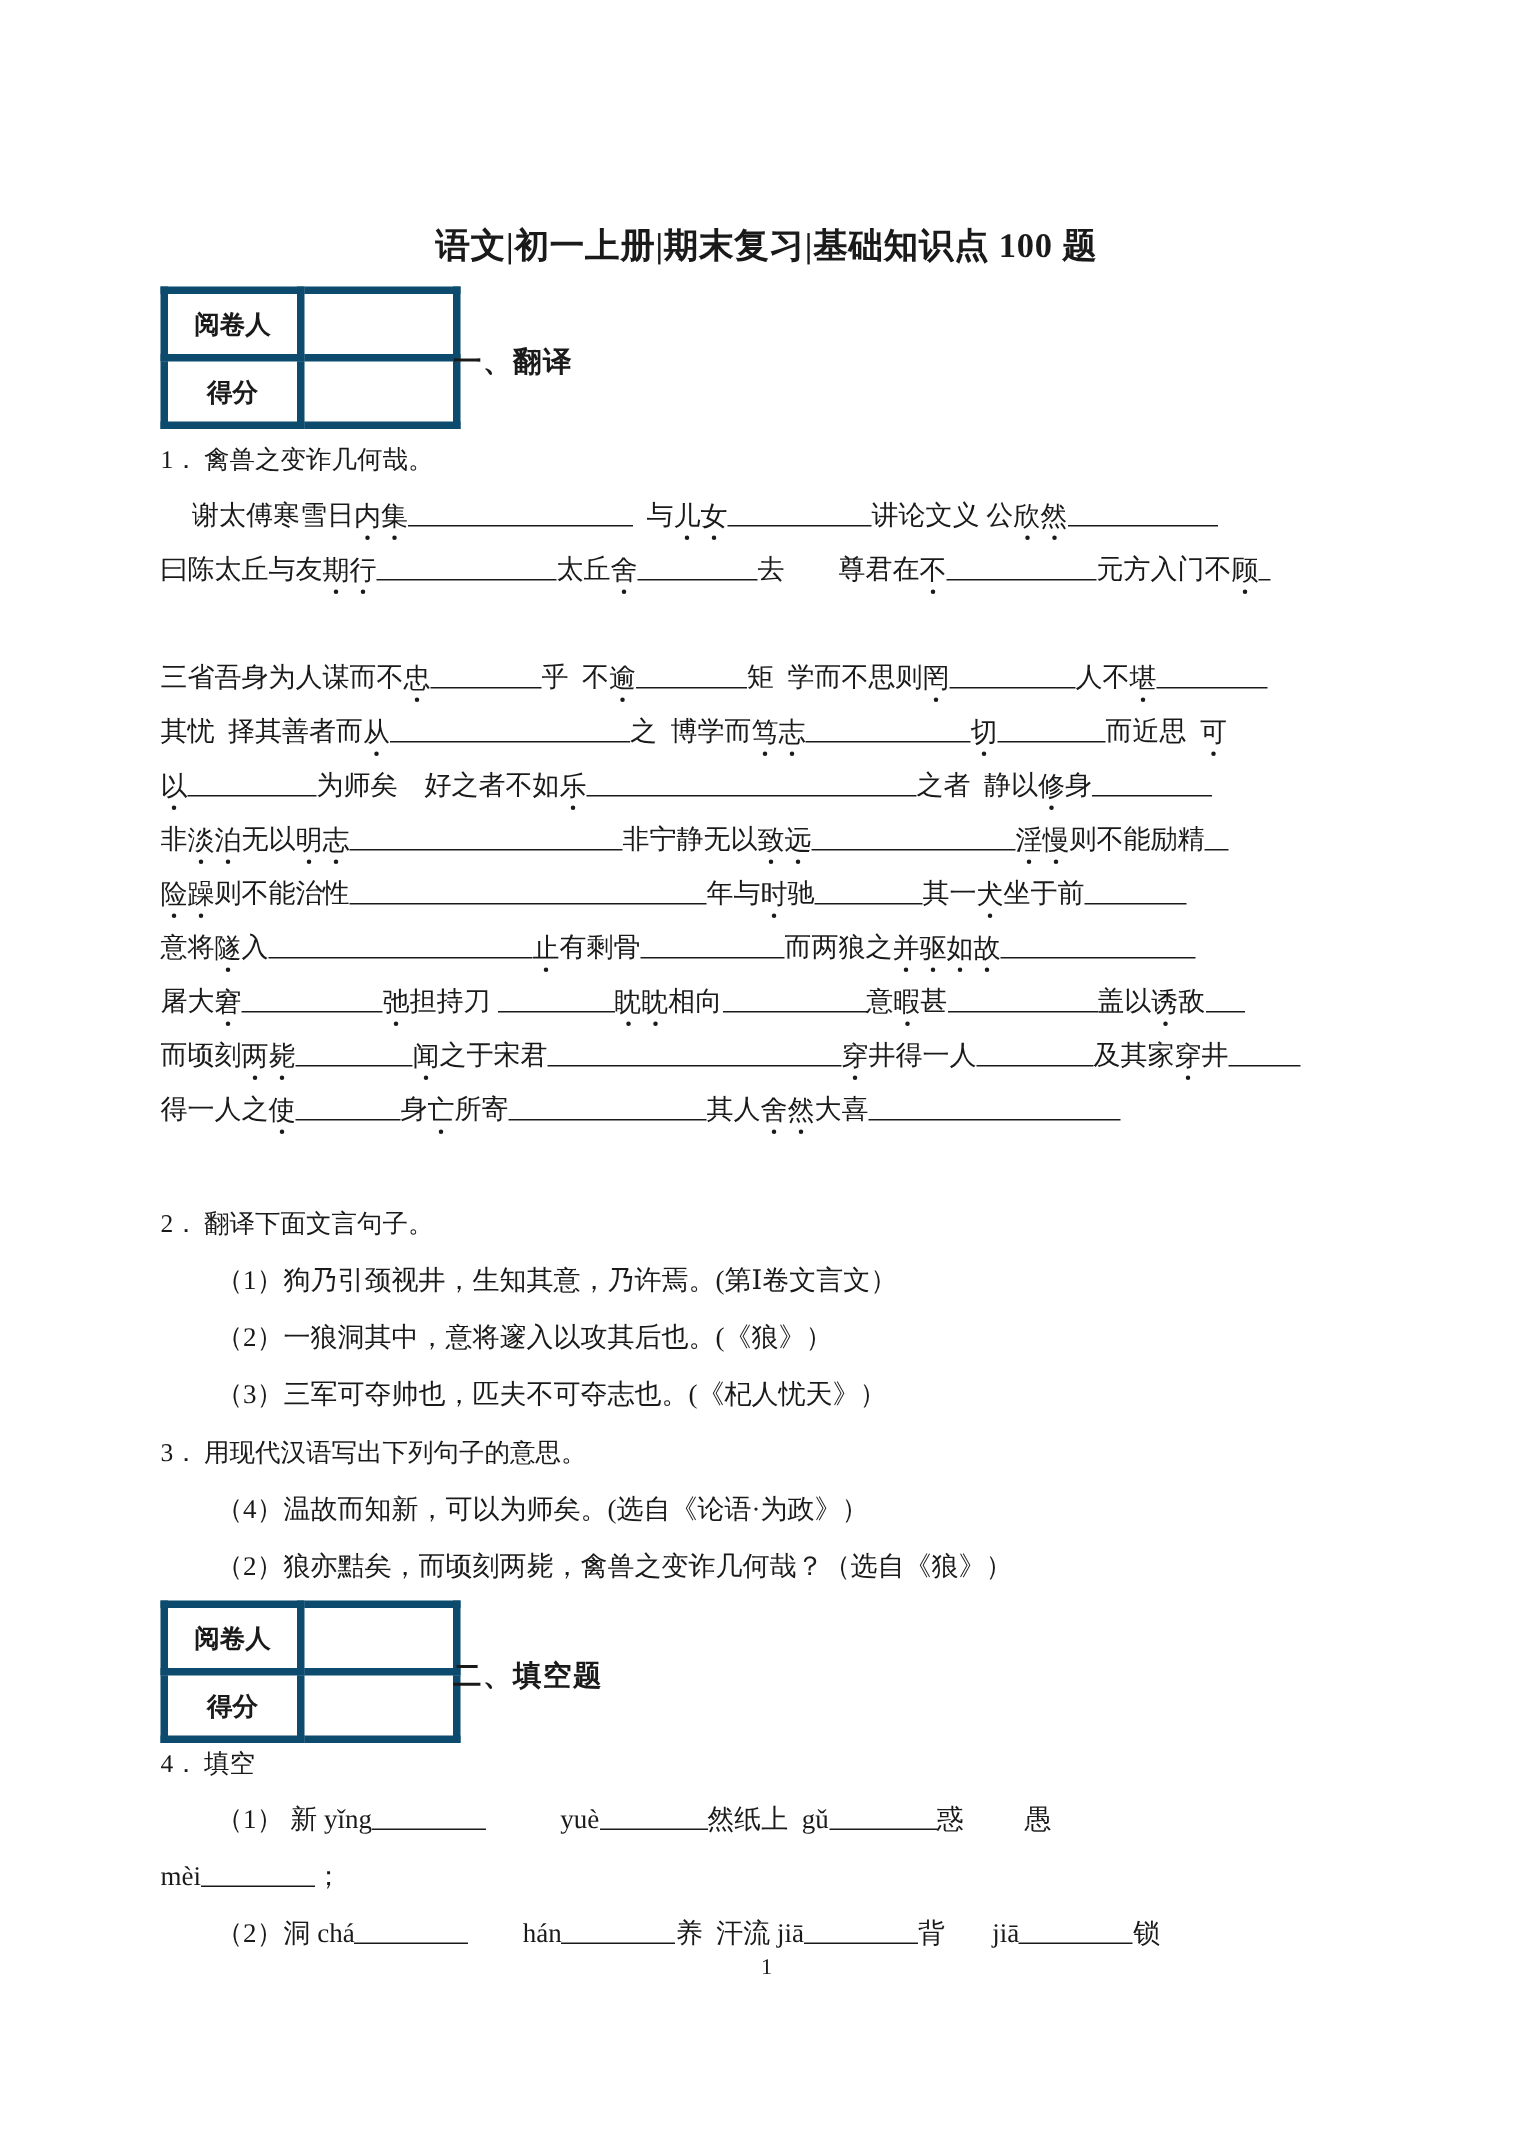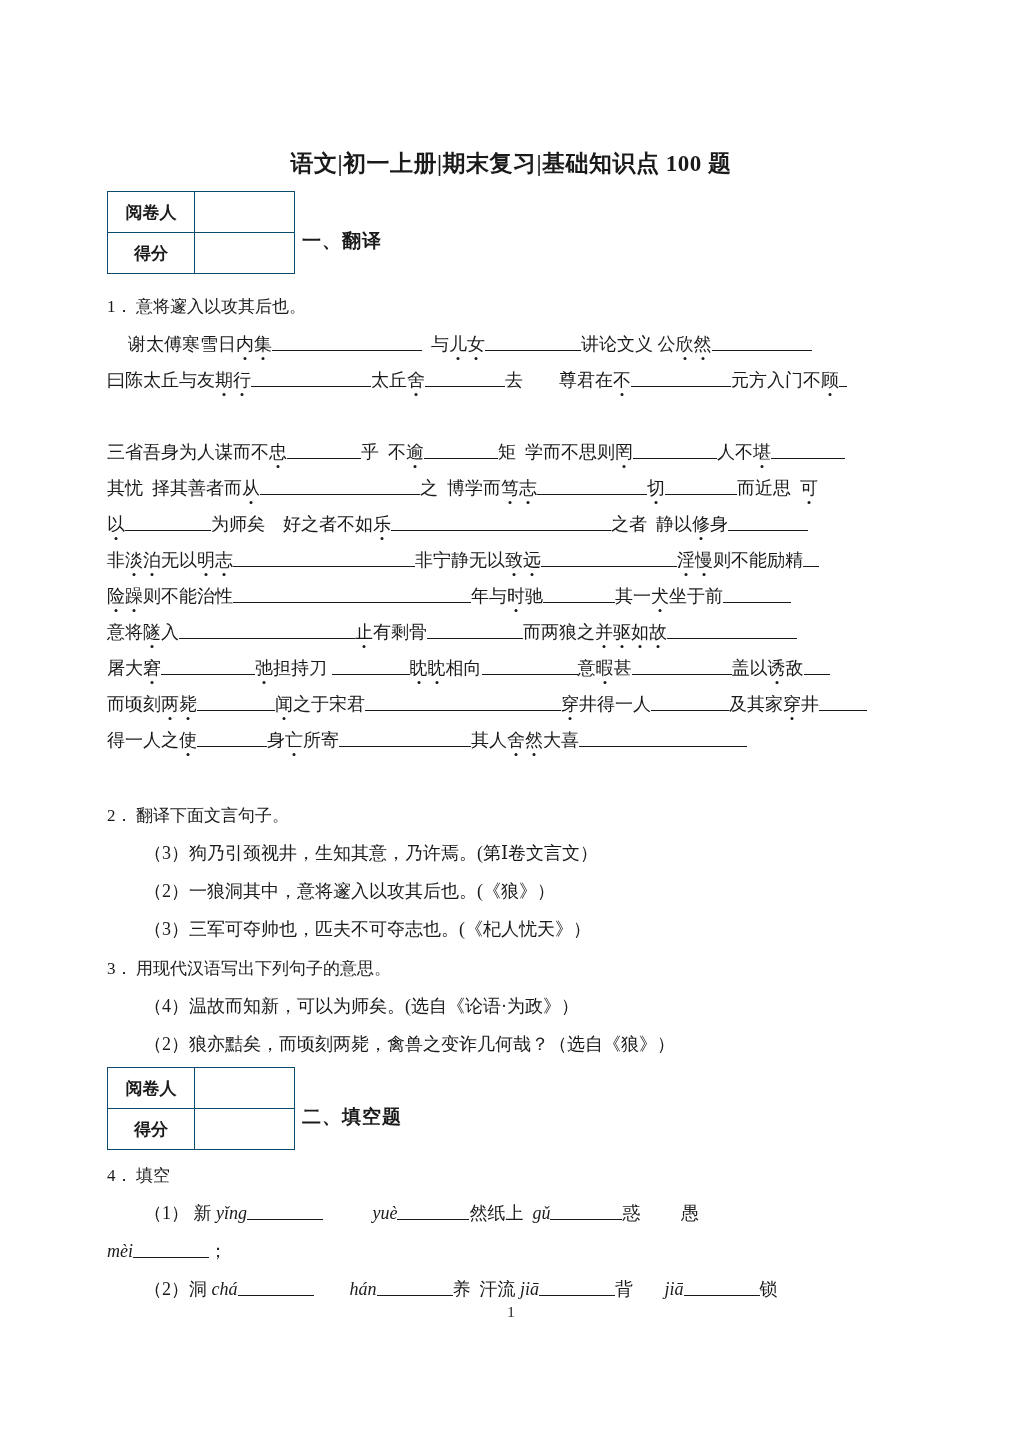--- a/index.html
+++ b/index.html
@@ -32,21 +32,21 @@
     letter-spacing: 0.5px;
   }
 
   
   .score-table {
     position: absolute;
     border-collapse: collapse;
     table-layout: fixed;
   }
   .score-table td {
-    border: 1px solid #0c4a6e;
+    border: 5px solid #0c4a6e;
     height: 38px;
     text-align: center;
     vertical-align: middle;
     font-size: 17px;
     font-weight: bold;
   }
   .score-table td.label { width: 84px; }
   .score-table td.blankcell { width: 97px; }
 
   .section-heading {
@@ -91,21 +91,21 @@
     content: "";
     position: absolute;
     left: 50%;
     transform: translateX(-50%);
     bottom: -7px;
     width: 3px;
     height: 3px;
     border-radius: 50%;
     background: #1a1a1a;
   }
-  .pinyin { font-style: italic; font-family: "Liberation Serif", serif; }
+  .pinyin { font-family: "Liberation Serif", serif; }
 
   .page-num {
     position: absolute;
     left: 0;
     top: 1298px;
     width: 1022px;
     text-align: center;
     font-size: 15px;
   }
 </style>
@@ -124,21 +124,21 @@
     </tr>
     <tr>
       <td class="label">得分</td>
       <td class="blankcell"></td>
     </tr>
   </tbody>
     </table>
   <div class="section-heading" style="left:302px; top:222px;">一、翻译</div>
 
   <div class="q-num" style="left:107px; top:289px;">1．</div>
-  <div class="q-num" style="left:136px; top:289px;">意将邃入以攻其后也。</div>
+  <div class="q-num" style="left:136px; top:289px;">禽兽之变诈几何哉。</div>
 
   <div class="tl" style="left:128px; top:327px;">谢太傅寒雪日<span class="dot">内</span><span class="dot">集</span><span class="bl" style="width:150px"></span>&nbsp; 与<span class="dot">儿</span><span class="dot">女</span><span class="bl" style="width:96px"></span>讲论文义 公<span class="dot">欣</span><span class="dot">然</span><span class="bl" style="width:100px"></span></div>
 
   <div class="tl" style="left:107px; top:363px;">曰陈太丘与友<span class="dot">期</span><span class="dot">行</span><span class="bl" style="width:120px"></span>太丘<span class="dot">舍</span><span class="bl" style="width:80px"></span>去&nbsp;&nbsp;&nbsp;&nbsp;&nbsp;&nbsp;&nbsp; 尊君在<span class="dot">不</span><span class="bl" style="width:100px"></span>元方入门不<span class="dot">顾</span><span class="bl" style="width:8px"></span></div>
 
 
   <div class="tl" style="left:107px; top:435px;">三省吾身为人谋而不<span class="dot">忠</span><span class="bl" style="width:74px"></span>乎&nbsp; 不<span class="dot">逾</span><span class="bl" style="width:74px"></span>矩&nbsp; 学而不思则<span class="dot">罔</span><span class="bl" style="width:84px"></span>人不<span class="dot">堪</span><span class="bl" style="width:74px"></span></div>
 
   <div class="tl" style="left:107px; top:471px;">其忧&nbsp; 择其善者而<span class="dot">从</span><span class="bl" style="width:160px"></span>之&nbsp; 博学而<span class="dot">笃</span><span class="dot">志</span><span class="bl" style="width:110px"></span><span class="dot">切</span><span class="bl" style="width:72px"></span>而近思&nbsp; <span class="dot">可</span></div>
 
@@ -151,21 +151,21 @@
   <div class="tl" style="left:107px; top:615px;">意将<span class="dot">隧</span>入<span class="bl" style="width:176px"></span><span class="dot">止</span>有剩骨<span class="bl" style="width:96px"></span>而两狼之<span class="dot">并</span><span class="dot">驱</span><span class="dot">如</span><span class="dot">故</span><span class="bl" style="width:130px"></span></div>
 
   <div class="tl" style="left:107px; top:651px;">屠大<span class="dot">窘</span><span class="bl" style="width:94px"></span><span class="dot">弛</span>担持刀 <span class="bl" style="width:78px"></span><span class="dot">眈</span><span class="dot">眈</span>相向<span class="bl" style="width:96px"></span>意<span class="dot">暇</span>甚<span class="bl" style="width:100px"></span>盖以<span class="dot">诱</span>敌<span class="bl" style="width:26px"></span></div>
 
   <div class="tl" style="left:107px; top:687px;">而顷刻<span class="dot">两</span><span class="dot">毙</span><span class="bl" style="width:78px"></span><span class="dot">闻</span>之于宋君<span class="bl" style="width:196px"></span><span class="dot">穿</span>井得一人<span class="bl" style="width:78px"></span>及其家<span class="dot">穿</span>井<span class="bl" style="width:48px"></span></div>
 
   <div class="tl" style="left:107px; top:723px;">得一人之<span class="dot">使</span><span class="bl" style="width:70px"></span>身<span class="dot">亡</span>所寄<span class="bl" style="width:132px"></span>其人<span class="dot">舍</span><span class="dot">然</span>大喜<span class="bl" style="width:168px"></span></div>
 
   <div class="q-num" style="left:107px; top:798px;">2．</div>
   <div class="q-num" style="left:136px; top:798px;">翻译下面文言句子。</div>
-  <div class="sub-item" style="left:144px; top:835px;">（3）狗乃引颈视井，生知其意，乃许焉。(第Ⅰ卷文言文）</div>
+  <div class="sub-item" style="left:144px; top:835px;">（1）狗乃引颈视井，生知其意，乃许焉。(第Ⅰ卷文言文）</div>
   <div class="sub-item" style="left:144px; top:873px;">（2）一狼洞其中，意将邃入以攻其后也。(《狼》）</div>
   <div class="sub-item" style="left:144px; top:911px;">（3）三军可夺帅也，匹夫不可夺志也。(《杞人忧天》）</div>
 
   <div class="q-num" style="left:107px; top:951px;">3．</div>
   <div class="q-num" style="left:136px; top:951px;">用现代汉语写出下列句子的意思。</div>
   <div class="sub-item" style="left:144px; top:988px;">（4）温故而知新，可以为师矣。(选自《论语·为政》）</div>
   <div class="sub-item" style="left:144px; top:1026px;">（2）狼亦黠矣，而顷刻两毙，禽兽之变诈几何哉？（选自《狼》）</div>
 
   <table class="score-table" style="left:107px; top:1061px;">
     <tbody>

